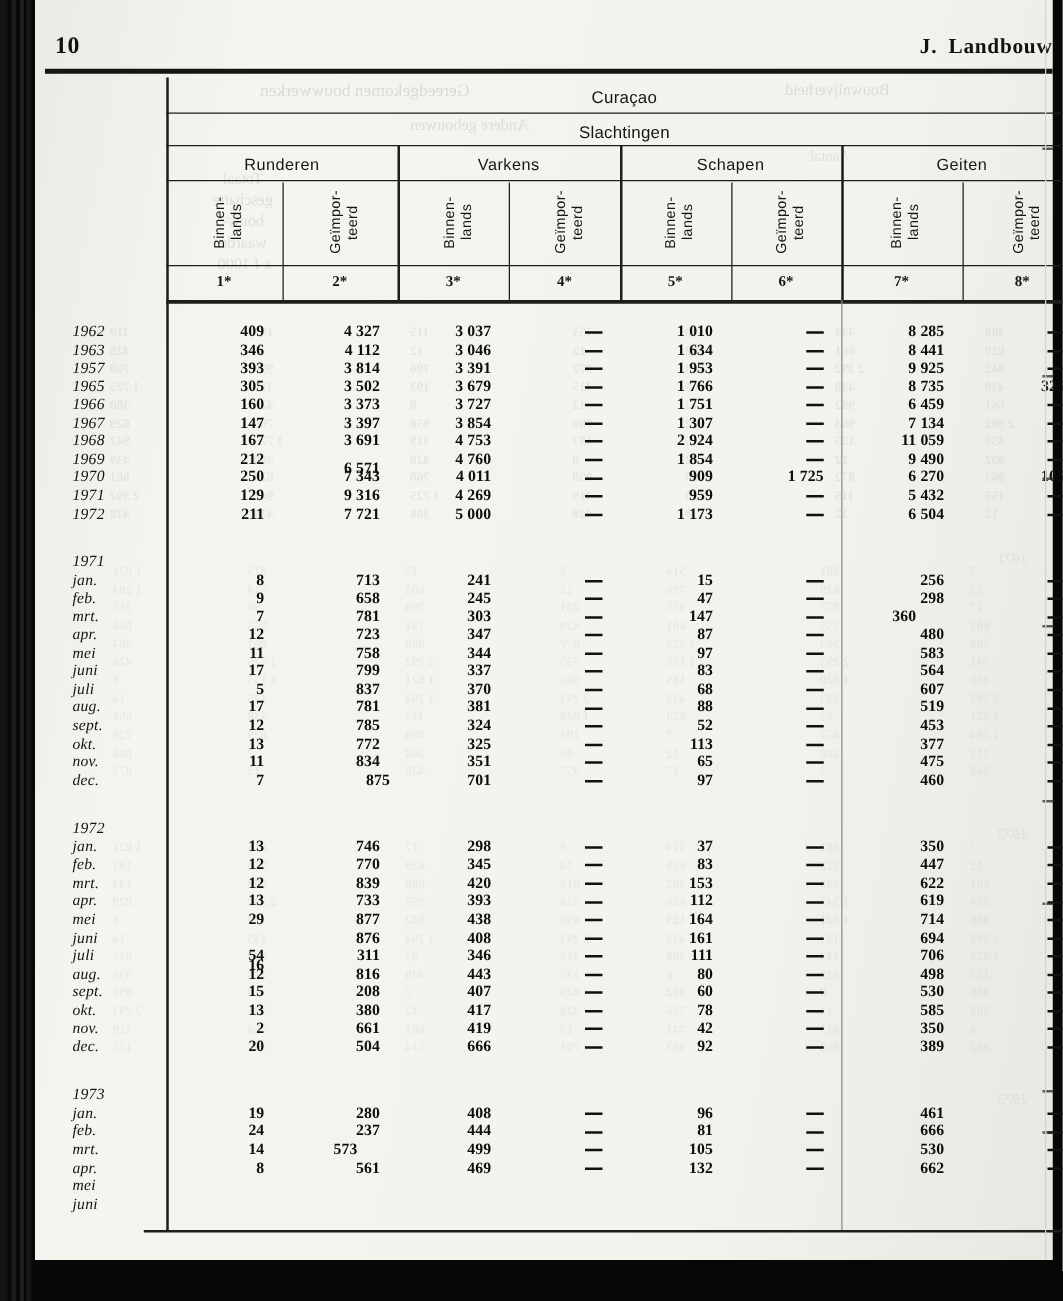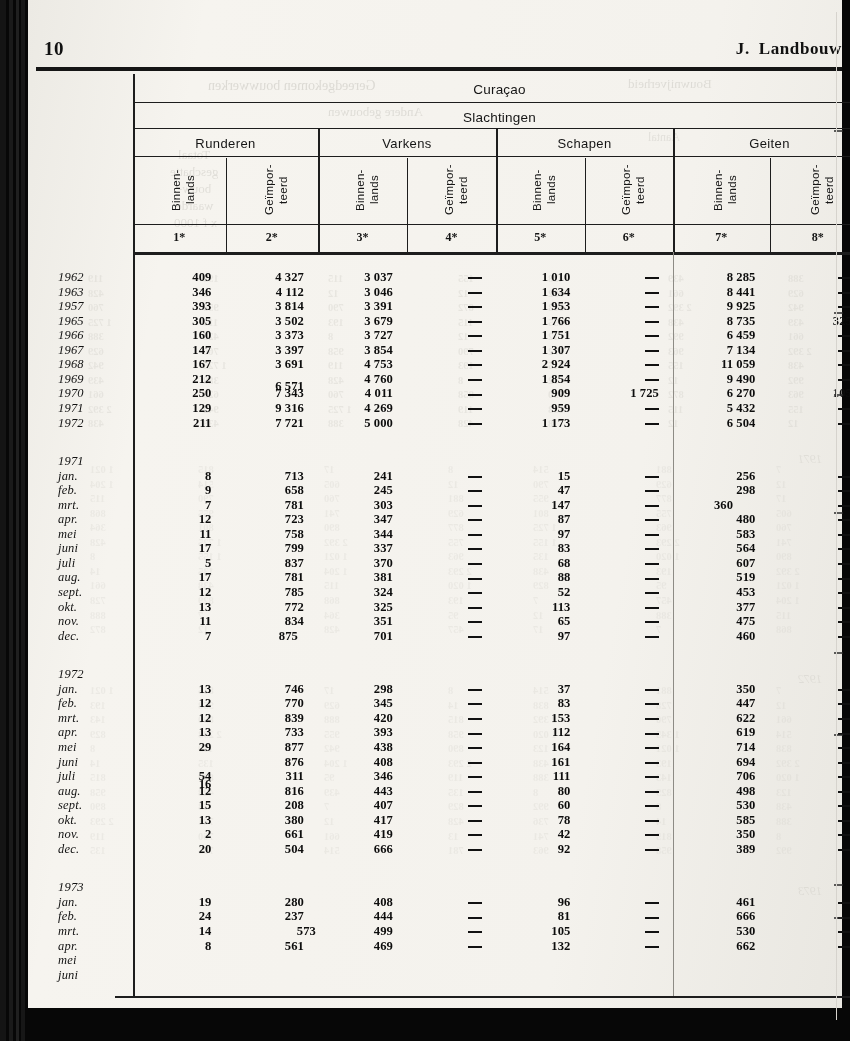--- a/index.html
+++ b/index.html
@@ -18,21 +18,21 @@
   .page{
     position:absolute;
     left:28px; top:0px; width:814px; height:1008px;
     background:#f3f1ec;
     box-shadow:0 0 0 0 #000;
   }
   .page:before{ 
     content:"";position:absolute;inset:0;
     background:linear-gradient(100deg,#eceae4 0%,#f6f4ef 18%,#f4f2ed 70%,#e9e7e1 100%);
   }
-  .page-inner{position:absolute;inset:0;margin-top:12px;}
+  .page-inner{position:absolute;inset:0;}
 
   
   .runhead{position:absolute;left:0;right:0;top:26px;height:24px;}
   .folio{
     position:absolute;left:16px;top:0;
     font-size:19px;font-weight:700;color:#111;
     font-family:"Liberation Serif",serif;letter-spacing:.5px;
   }
   .chaptertitle{
     position:absolute;right:0px;top:1px;
@@ -631,21 +631,21 @@
           <div class="cellnum" style="left: 41.5px; top: 542.1px; width: 64px;">11</div>
           <div class="cellnum" style="left: 134px; top: 542.1px; width: 64px;">834</div>
           <div class="cellnum" style="left: 223px; top: 542.1px; width: 64px;">351</div>
           <div class="dash" style="left: 320px; top: 542.1px; width: 56px;"><i></i></div>
           <div class="cellnum" style="left: 400.5px; top: 542.1px; width: 64px;">65</div>
           <div class="dash" style="left: 497px; top: 542.1px; width: 56px;"><i></i></div>
           <div class="cellnum" style="left: 585.5px; top: 542.1px; width: 64px;">475</div>
           <div class="dash" style="left: 690px; top: 542.1px; width: 56px;"><i></i></div>
           <div class="rowlabel" style="left: -48px; top: 556.65px;">dec.</div>
           <div class="cellnum" style="left: 41.5px; top: 556.65px; width: 64px;">7</div>
-          <div class="cellnum" style="left: 128px; top: 556.65px; width: 64px;">875</div>
+          <div class="cellnum" style="left: 142px; top: 556.65px; width: 64px;">875</div>
           <div class="cellnum" style="left: 223px; top: 556.65px; width: 64px;">701</div>
           <div class="dash" style="left: 320px; top: 556.65px; width: 56px;"><i></i></div>
           <div class="cellnum" style="left: 400.5px; top: 556.65px; width: 64px;">97</div>
           <div class="dash" style="left: 497px; top: 556.65px; width: 56px;"><i></i></div>
           <div class="cellnum" style="left: 585.5px; top: 556.65px; width: 64px;">460</div>
           <div class="dash" style="left: 690px; top: 556.65px; width: 56px;"><i></i></div>
           <div class="rowlabel" style="left: -48px; top: 595.2px;">1972</div>
           <div class="rowlabel" style="left: -48px; top: 609.75px;">jan.</div>
           <div class="cellnum" style="left: 41.5px; top: 609.75px; width: 64px;">13</div>
           <div class="cellnum" style="left: 134px; top: 609.75px; width: 64px;">746</div>
@@ -768,21 +768,21 @@
           <div class="cellnum" style="left: 41.5px; top: 837.45px; width: 64px;">24</div>
           <div class="cellnum" style="left: 134px; top: 837.45px; width: 64px;">237</div>
           <div class="cellnum" style="left: 223px; top: 837.45px; width: 64px;">444</div>
           <div class="dash" style="left: 320px; top: 837.45px; width: 56px;"><i></i></div>
           <div class="cellnum" style="left: 400.5px; top: 837.45px; width: 64px;">81</div>
           <div class="dash" style="left: 497px; top: 837.45px; width: 56px;"><i></i></div>
           <div class="cellnum" style="left: 585.5px; top: 837.45px; width: 64px;">666</div>
           <div class="dash" style="left: 690px; top: 837.45px; width: 56px;"><i></i></div>
           <div class="rowlabel" style="left: -48px; top: 852px;">mrt.</div>
           <div class="cellnum" style="left: 41.5px; top: 852px; width: 64px;">14</div>
-          <div class="cellnum" style="left: 146px; top: 852px; width: 64px;">573</div>
+          <div class="cellnum" style="left: 116px; top: 852px; width: 64px;">573</div>
           <div class="cellnum" style="left: 223px; top: 852px; width: 64px;">499</div>
           <div class="dash" style="left: 320px; top: 852px; width: 56px;"><i></i></div>
           <div class="cellnum" style="left: 400.5px; top: 852px; width: 64px;">105</div>
           <div class="dash" style="left: 497px; top: 852px; width: 56px;"><i></i></div>
           <div class="cellnum" style="left: 585.5px; top: 852px; width: 64px;">530</div>
           <div class="dash" style="left: 690px; top: 852px; width: 56px;"><i></i></div>
           <div class="rowlabel" style="left: -48px; top: 866.55px;">apr.</div>
           <div class="cellnum" style="left: 41.5px; top: 866.55px; width: 64px;">8</div>
           <div class="cellnum" style="left: 134px; top: 866.55px; width: 64px;">561</div>
           <div class="cellnum" style="left: 223px; top: 866.55px; width: 64px;">469</div>

